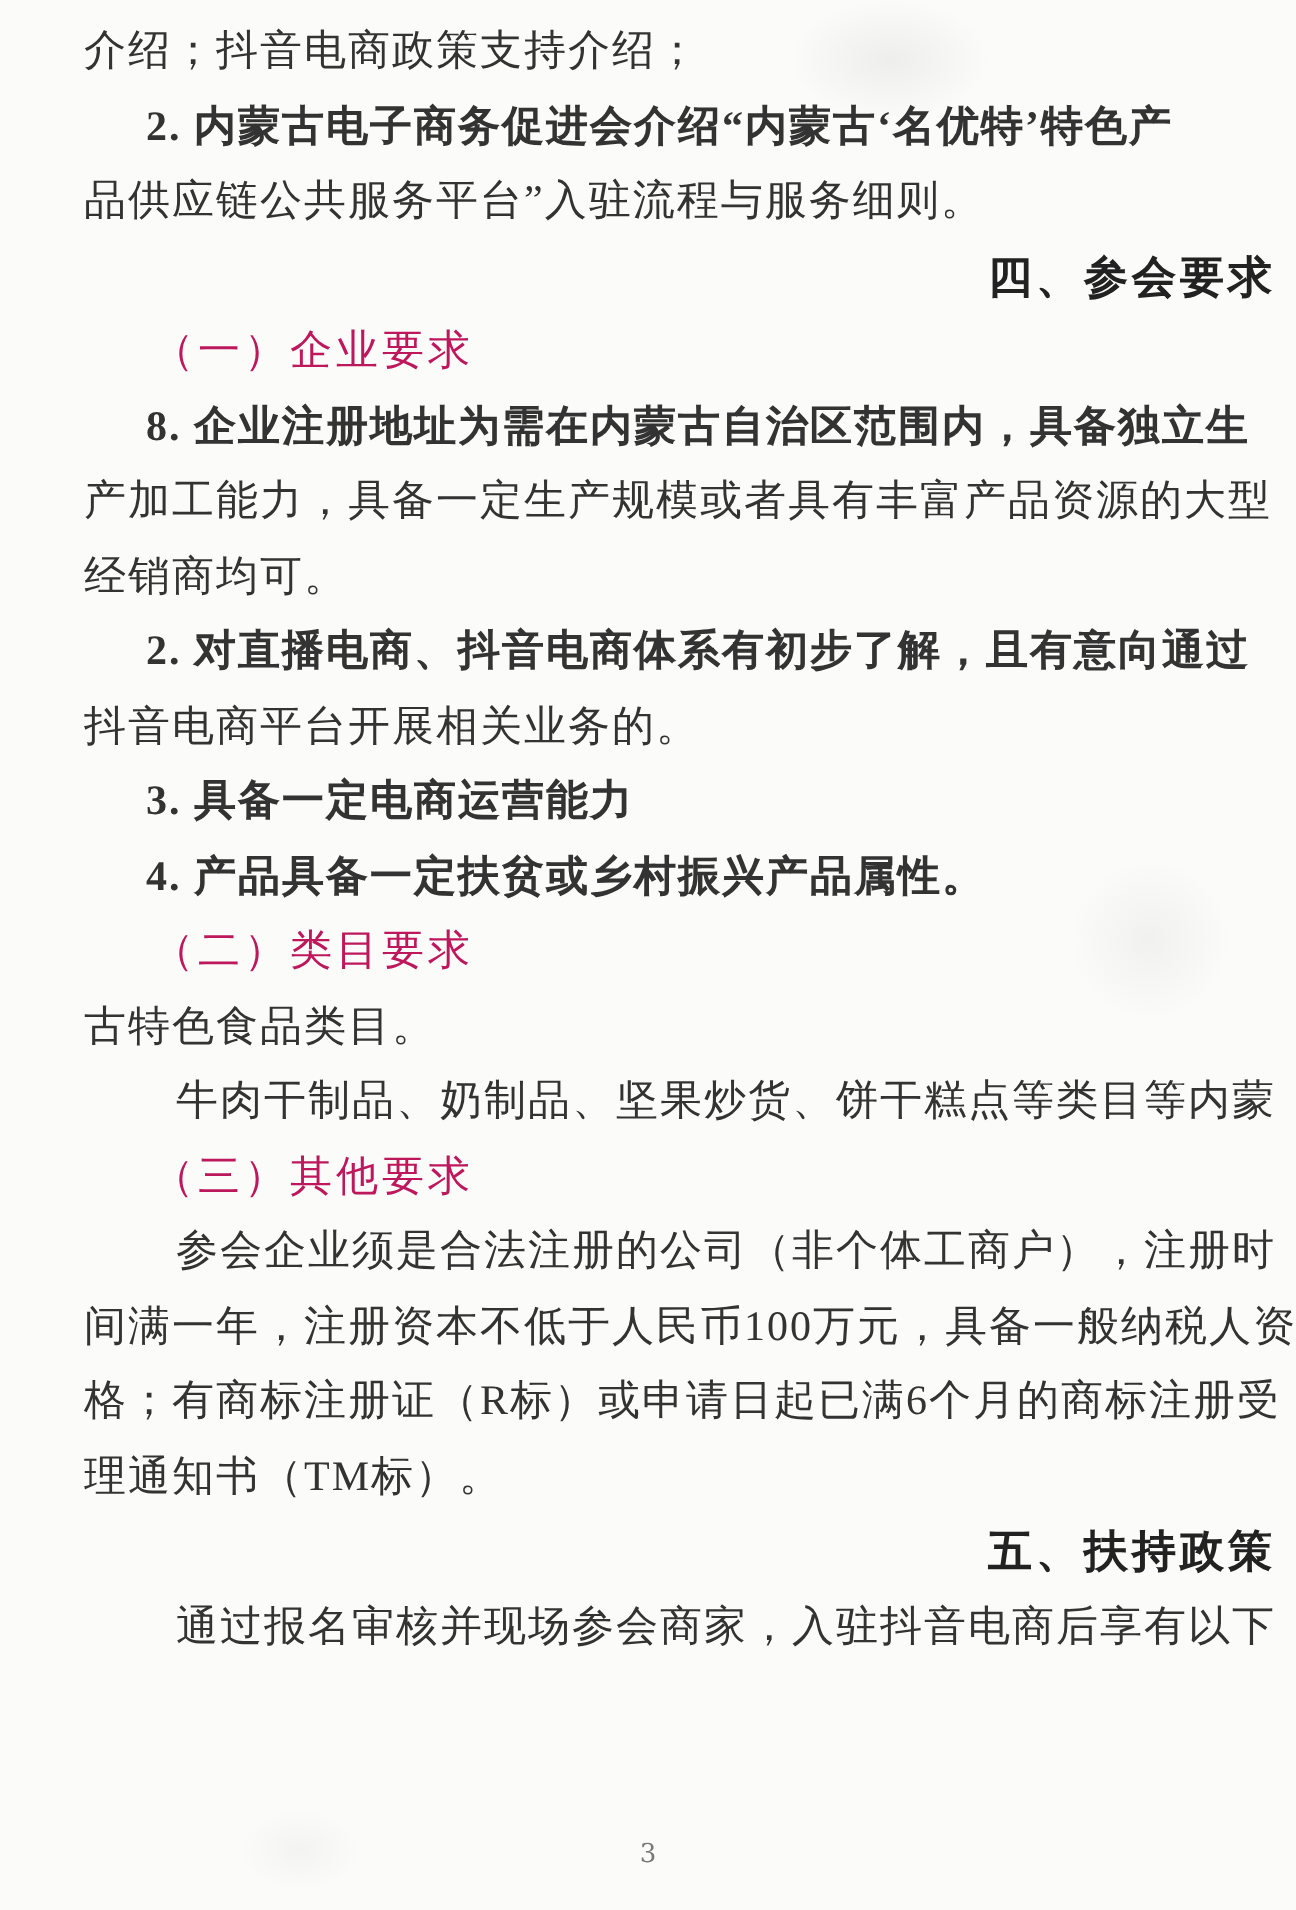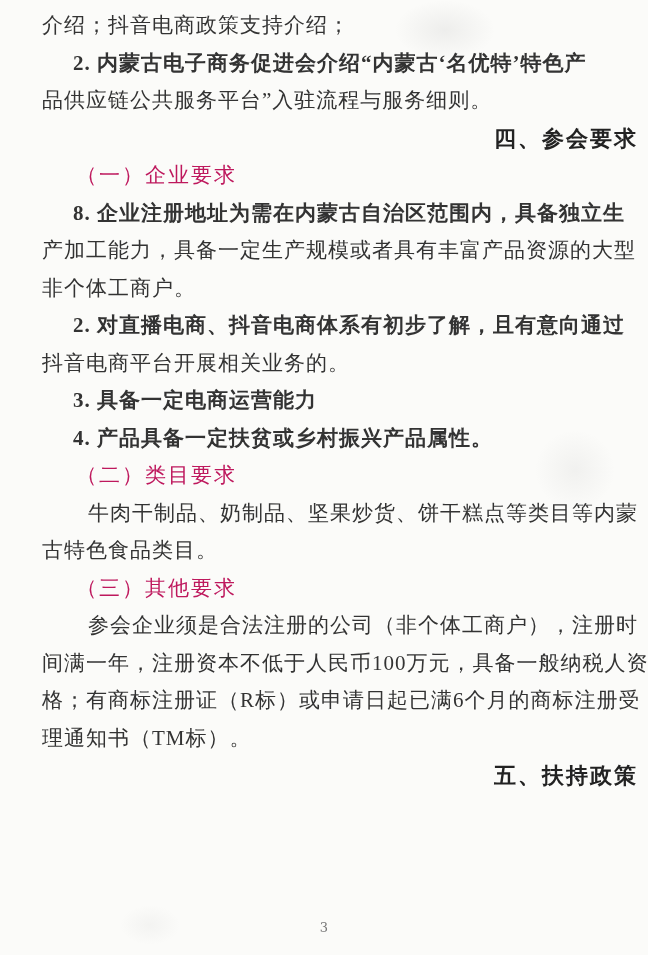--- a/index.html
+++ b/index.html
@@ -77,29 +77,30 @@
 <div class="artifact a3"></div>
 
 <main class="doc">
     <div class="line cont">介绍；抖音电商政策支持介绍；</div>
     <div class="line num">2. 内蒙古电子商务促进会介绍“内蒙古‘名优特’特色产</div>
     <div class="line cont">品供应链公共服务平台”入驻流程与服务细则。</div>
     <div class="line h1">四、参会要求</div>
     <div class="line h2">（一）企业要求</div>
     <div class="line num">8. 企业注册地址为需在内蒙古自治区范围内，具备独立生</div>
     <div class="line cont">产加工能力，具备一定生产规模或者具有丰富产品资源的大型</div>
-    <div class="line cont">非个体工商户。</div>
+    <div class="line cont">经销商均可。</div>
     <div class="line num">2. 对直播电商、抖音电商体系有初步了解，且有意向通过</div>
     <div class="line cont">抖音电商平台开展相关业务的。</div>
     <div class="line num">3. 具备一定电商运营能力</div>
     <div class="line num">4. 产品具备一定扶贫或乡村振兴产品属性。</div>
     <div class="line h2">（二）类目要求</div>
+    <div class="line cont">古特色食品类目。</div>
     <div class="line first">牛肉干制品、奶制品、坚果炒货、饼干糕点等类目等内蒙</div>
-    <div class="line cont">古特色食品类目。</div>
     <div class="line h2">（三）其他要求</div>
     <div class="line first">参会企业须是合法注册的公司（非个体工商户），注册时</div>
     <div class="line cont">间满一年，注册资本不低于人民币100万元，具备一般纳税人资</div>
     <div class="line cont">格；有商标注册证（R标）或申请日起已满6个月的商标注册受</div>
     <div class="line cont">理通知书（TM标）。</div>
     <div class="line h1">五、扶持政策</div>
+    <div class="line first">通过报名审核并现场参会商家，入驻抖音电商后享有以下</div>
   </main>
 
 <footer class="pagenum">3</footer>
 
 </body></html>

